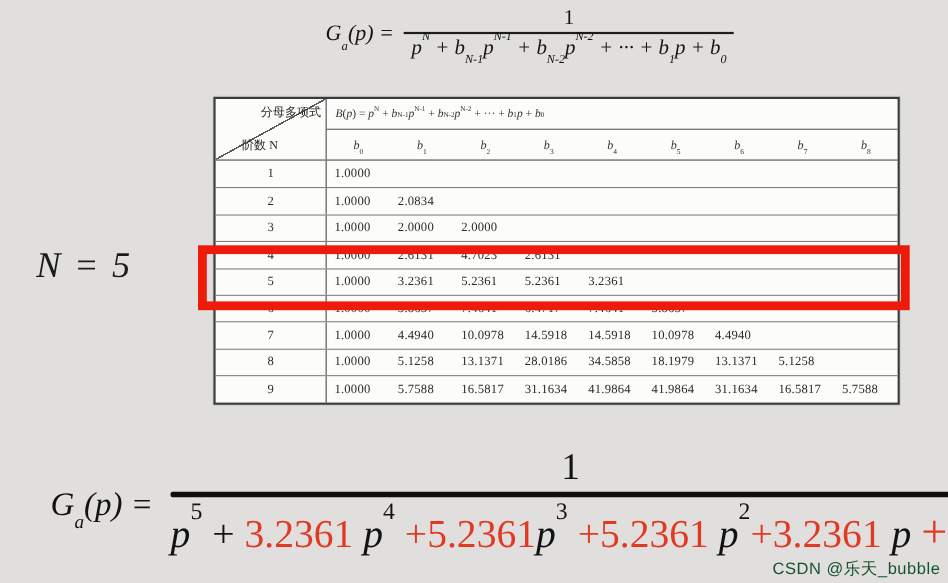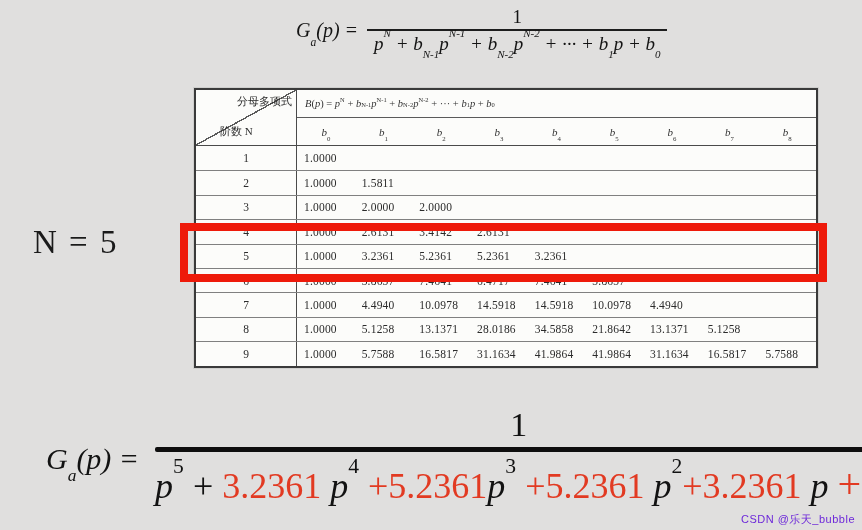--- a/index.html
+++ b/index.html
@@ -65,21 +65,21 @@
   .trow + .trow { border-top:1px solid #808080; }
   .ncell {
     width:101px; flex:none; border-right:1px solid #4a4a4a;
     display:flex; align-items:center; justify-content:center;
   }
   .vcell { flex:1; display:flex; align-items:center; padding-left:7px; letter-spacing:0.2px; }
 
   
   .n-label {
     position:absolute; left:33px; top:224px;
-    font-size:33px; color:#1a1a1a;
+    font-size:33px; font-style:italic; color:#1a1a1a;
     letter-spacing:2px;
   }
 
   
   .hl-rect {
     position:absolute; left:180px; top:223px; width:647px; height:59px;
     border:8px solid #ee1a0a;
     z-index:5;
   }
 
@@ -96,21 +96,21 @@
   .bbar { align-self:stretch; height:4.5px; background:#0e0e0e; border-radius:2px; }
   .bden { font-size:36px; margin-top:6px; white-space:pre; line-height:1.25; }
   .bden sup { font-size:60%; position:relative; top:-0.55em; }
   .red { color:#e23a22; }
   .redbig { color:#e23a22; font-size:117%; }
 
   
   .watermark {
     position:absolute; right:7px; bottom:3px;
     font-family:"Liberation Sans","DejaVu Sans",sans-serif;
-    font-size:11px; color:#6d28d9; letter-spacing:0.5px;
+    font-size:15px; color:#14532d; letter-spacing:0.5px;
   }
 </style>
 </head>
 <body>
 
 <div class="formula-top">
   <span class="lhs-t"><span>G</span><sub>a</sub><span>(</span><span>p</span><span>) =</span></span>
   <span class="frac">
     <span class="num">1</span>
     <span class="bar"></span>
@@ -148,21 +148,21 @@
         <div class="vcell"></div>
         <div class="vcell"></div>
         <div class="vcell"></div>
         <div class="vcell"></div>
         <div class="vcell"></div>
         <div class="vcell"></div>
       </div>
       <div class="trow">
         <div class="ncell">2</div>
         <div class="vcell">1.0000</div>
-        <div class="vcell">1.5811</div>
+        <div class="vcell">2.0834</div>
         <div class="vcell"></div>
         <div class="vcell"></div>
         <div class="vcell"></div>
         <div class="vcell"></div>
         <div class="vcell"></div>
         <div class="vcell"></div>
         <div class="vcell"></div>
       </div>
       <div class="trow">
         <div class="ncell">3</div>
@@ -173,21 +173,21 @@
         <div class="vcell"></div>
         <div class="vcell"></div>
         <div class="vcell"></div>
         <div class="vcell"></div>
         <div class="vcell"></div>
       </div>
       <div class="trow">
         <div class="ncell">4</div>
         <div class="vcell">1.0000</div>
         <div class="vcell">2.6131</div>
-        <div class="vcell">3.4142</div>
+        <div class="vcell">4.7023</div>
         <div class="vcell">2.6131</div>
         <div class="vcell"></div>
         <div class="vcell"></div>
         <div class="vcell"></div>
         <div class="vcell"></div>
         <div class="vcell"></div>
       </div>
       <div class="trow">
         <div class="ncell">5</div>
         <div class="vcell">1.0000</div>
@@ -224,21 +224,21 @@
         <div class="vcell"></div>
         <div class="vcell"></div>
       </div>
       <div class="trow">
         <div class="ncell">8</div>
         <div class="vcell">1.0000</div>
         <div class="vcell">5.1258</div>
         <div class="vcell">13.1371</div>
         <div class="vcell">28.0186</div>
         <div class="vcell">34.5858</div>
-        <div class="vcell">21.8642</div>
+        <div class="vcell">18.1979</div>
         <div class="vcell">13.1371</div>
         <div class="vcell">5.1258</div>
         <div class="vcell"></div>
       </div>
       <div class="trow">
         <div class="ncell">9</div>
         <div class="vcell">1.0000</div>
         <div class="vcell">5.7588</div>
         <div class="vcell">16.5817</div>
         <div class="vcell">31.1634</div>

